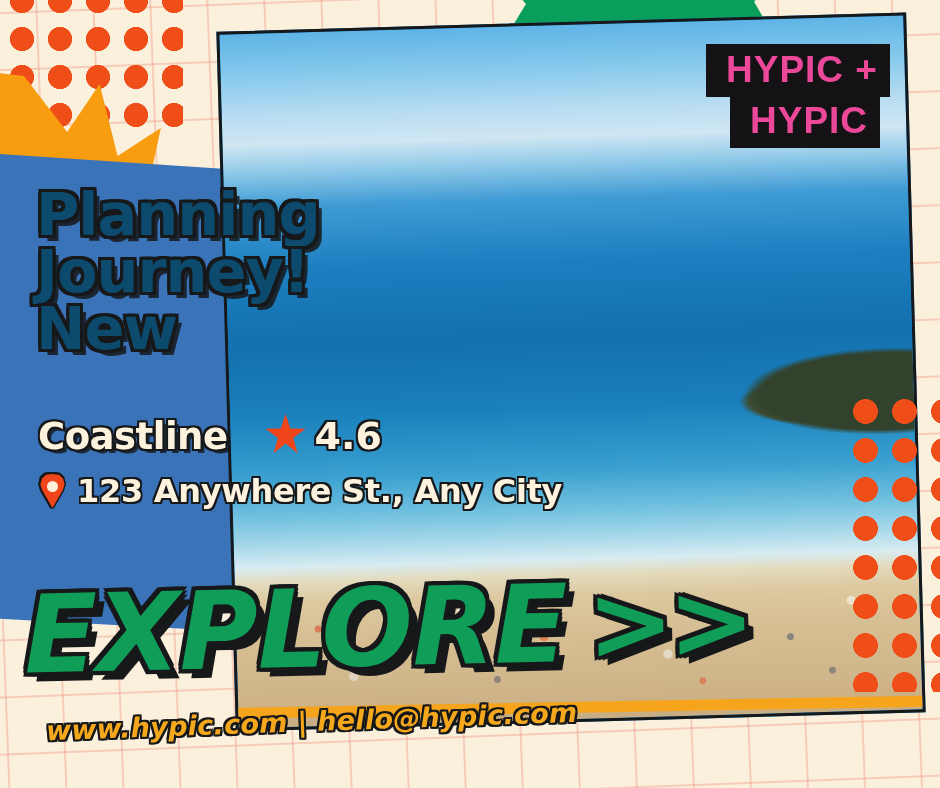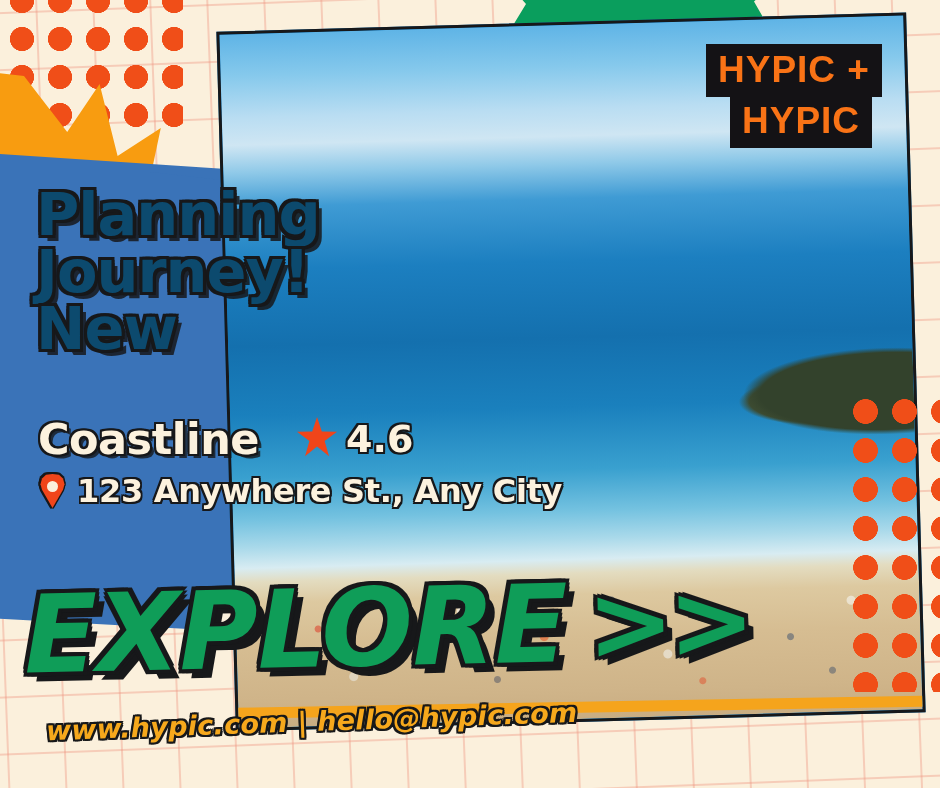--- a/index.html
+++ b/index.html
@@ -154,27 +154,27 @@
 
   
   .badge{
     position:absolute;
     left:706px; top:44px;
     width:232px;
     z-index:30;
   }
   .badge-line{
     background:#141215;
-    color:#f97316;
+    color:#ec4899;
     font-family:"Liberation Sans", sans-serif;
     font-weight:bold;
     font-size:37px;
     letter-spacing:1px;
     line-height:1.0;
-    padding:7px 12px 9px 12px;
+    padding:7px 12px 9px 20px;
     display:inline-block;
     white-space:nowrap;
   }
   .badge-line2{ margin-left:24px; margin-top:-2px; }
 
   
   .headline{
     position:absolute;
     left:36px; top:186px;
     z-index:25;
@@ -195,21 +195,21 @@
 
   .subtitle-row{
     position:absolute;
     left:38px; top:414px;
     z-index:25;
     display:flex; align-items:center; gap:22px;
   }
   .subtitle{
     font-family:"DejaVu Sans", sans-serif;
     font-weight:bold;
-    font-size:43px;
+    font-size:37px;
     color:#fcf2de;
     letter-spacing:-.5px;
     text-shadow:
       -2px 0 0 #17181a, 2px 0 0 #17181a,
        0 -2px 0 #17181a, 0 2px 0 #17181a,
       -2px -2px 0 #17181a, 2px -2px 0 #17181a,
       -2px 2px 0 #17181a, 2px 2px 0 #17181a,
        4px 4px 0 rgba(23,24,26,.8);
   }
   .rating{

